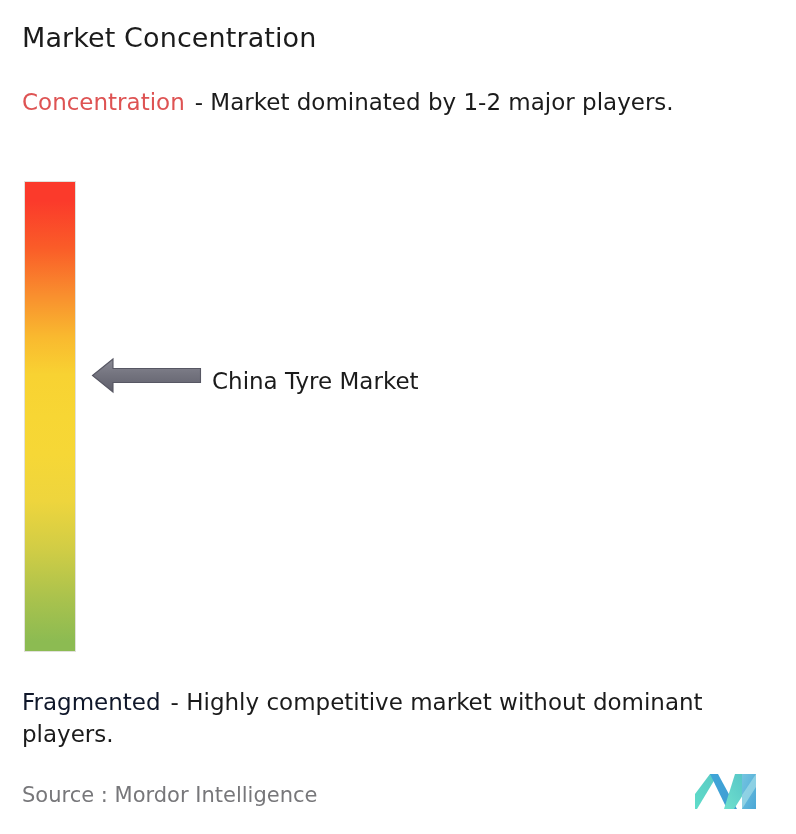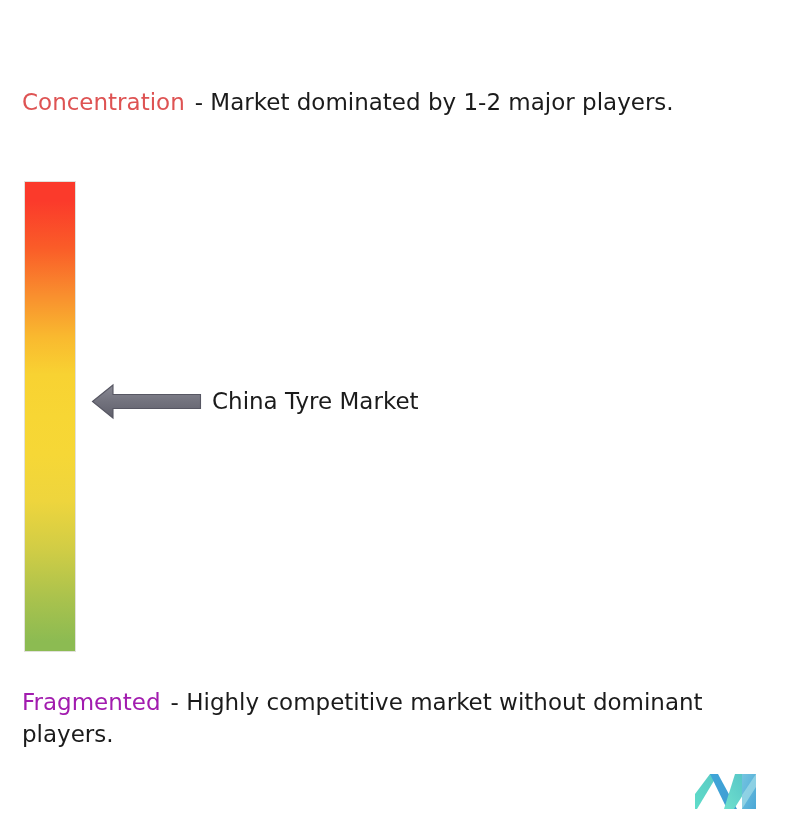--- a/index.html
+++ b/index.html
@@ -43,21 +43,21 @@
     top: 86px;
     width: 745px;
     font-size: 23px;
     line-height: 32px;
     color: #1b1b1b;
   }
   .kw-consolidated {
     color: #de5353;
   }
   .kw-fragmented {
-    color: #a21caf;
+    color: #0f172a;
     margin-top: 20px;
   }
   .desc-sep {
     display: inline-block;
     width: 10px;
   }
 
   
   .gradient-bar {
     position: absolute;
@@ -81,24 +81,24 @@
       #8cbb52 98%,
       #8cbb52 100%
     );
     box-shadow: 0 0 0 1px rgba(200, 200, 190, 0.55);
   }
 
   
   .callout {
     position: absolute;
     left: 91px;
-    top: 381px;
+    top: 355px;
     height: 40px;
     display: flex;
-    align-items: center;
+    align-items: flex-end;
   }
   .arrow-svg {
     display: block;
   }
   .callout-label {
     margin-left: 10px;
     font-size: 23px;
     line-height: 28px;
     color: #1b1b1b;
     white-space: nowrap;
@@ -131,20 +131,21 @@
     top: 773px;
     width: 72px;
     height: 38px;
   }
 </style>
 </head>
 <body>
 
 <div class="canvas">
 
+  <div class="title">Market Concentration</div>
 
   <div class="desc-top">
     <span class="kw-consolidated">Concentration</span><span class="desc-sep"></span><span>-</span>
     <span>Market dominated by 1-2 major players.</span>
   </div>
 
   <div class="gradient-bar"></div>
 
   <div class="callout">
     <svg class="arrow-svg" width="111" height="40" viewBox="0 0 111 40">
@@ -158,20 +159,21 @@
       <path d="M1.5,20.5 L22,4 L22,13.5 L109.5,13.5 L109.5,27.5 L22,27.5 L22,37 Z" fill="url(#arrGrad)" stroke="#575763" stroke-width="1.1" stroke-linejoin="miter"></path>
     </svg>
     <span class="callout-label">China Tyre Market</span>
   </div>
 
   <div class="desc-bottom">
     <span class="kw-fragmented">Fragmented</span><span class="desc-sep"></span><span>-</span>
     <span>Highly competitive market without dominant players.</span>
   </div>
 
+  <div class="source">Source :  Mordor Intelligence</div>
 
   <svg class="logo" viewBox="0 0 72 38">
     <defs>
       <linearGradient id="miGradA" x1="0" y1="1" x2="1" y2="0">
         <stop offset="0%" stop-color="#5fdcc9"></stop>
         <stop offset="100%" stop-color="#59c9c4"></stop>
       </linearGradient>
       <linearGradient id="miGradB" x1="0" y1="0" x2="1" y2="1">
         <stop offset="0%" stop-color="#3fa5d8"></stop>
         <stop offset="100%" stop-color="#3f9cd2"></stop>

